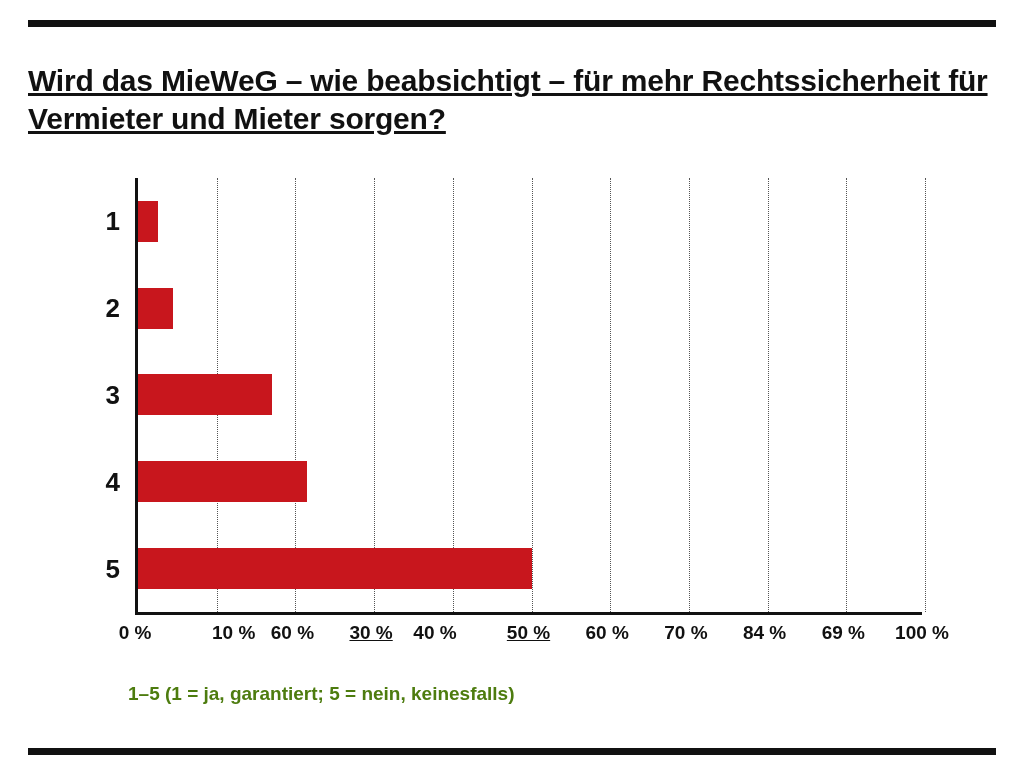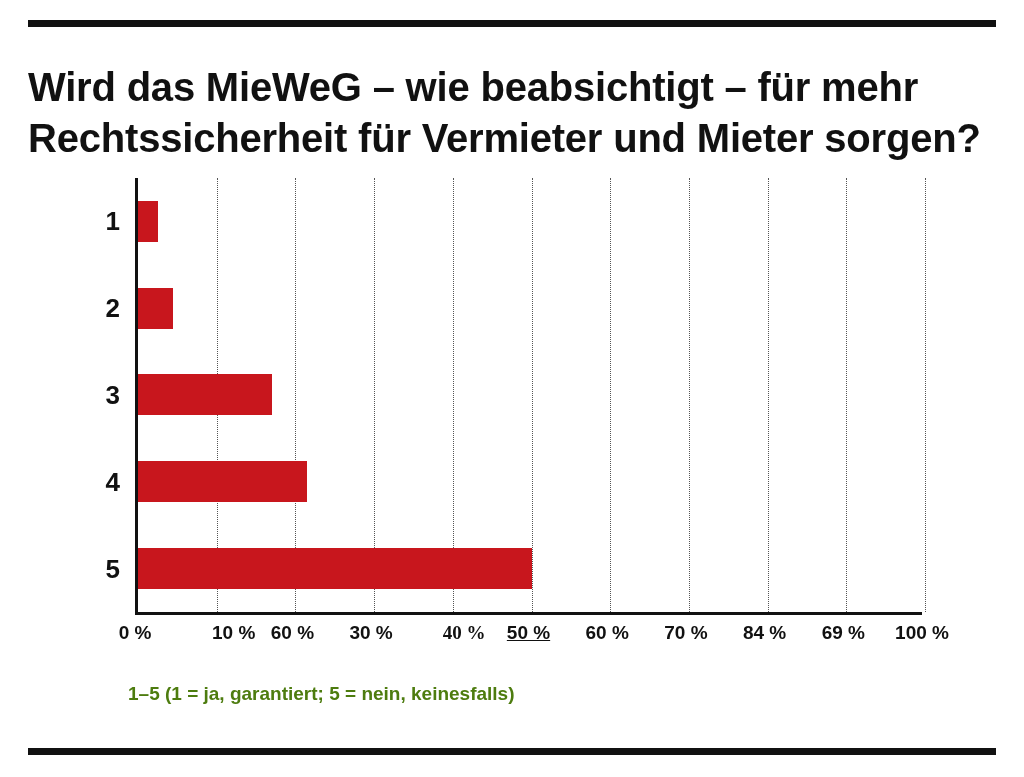--- a/index.html
+++ b/index.html
@@ -28,25 +28,26 @@
     background: #111111;
   }
   .rule-top { top: 20px; }
   .rule-bottom { bottom: 22px; }
 
   .title {
     position: absolute;
     left: 28px;
     right: 30px;
     top: 62px;
-    font-size: 40px;
+    font-size: 30px;
     font-weight: bold;
     line-height: 1.28;
     letter-spacing: -0.2px;
     color: #111111;
+    text-decoration: underline;
   }
 
   .chart-area {
     position: absolute;
     left: 135px;
     top: 178px;
     width: 787px;
     height: 434px;
   }
   .plot {
@@ -162,21 +163,21 @@
       </div>
   </div>
 
   <div class="axis-bottom"></div>
 
   <div class="footnote">1–5 (1 = ja, garantiert; 5 = nein, keinesfalls)</div>
 
 <div class="xtick" style="left: 135px;">0 %</div>
     <div class="xtick" style="left: 213.7px; margin-left: 20px;">10 %</div>
     <div class="xtick" style="left: 292.4px;">60 %</div>
-    <div class="xtick" style="left: 371.1px;">30 %</div>
-    <div class="xtick" style="left: 464px; font-family: Liberation Serif, serif;">40 %</div>
+    <div class="xtick" style="left: 371.1px; text-decoration: underline;">30 %</div>
+    <div class="xtick" style="left: 435px;">40 %</div>
     <div class="xtick" style="left: 528.5px; text-decoration: underline;">50 %</div>
     <div class="xtick" style="left: 607.2px;">60 %</div>
     <div class="xtick" style="left: 685.9px;">70 %</div>
     <div class="xtick" style="left: 764.6px;">84 %</div>
     <div class="xtick" style="left: 843.3px;">69 %</div>
     <div class="xtick" style="left: 922px;">100 %</div>
   </div>
 
 </body></html>

